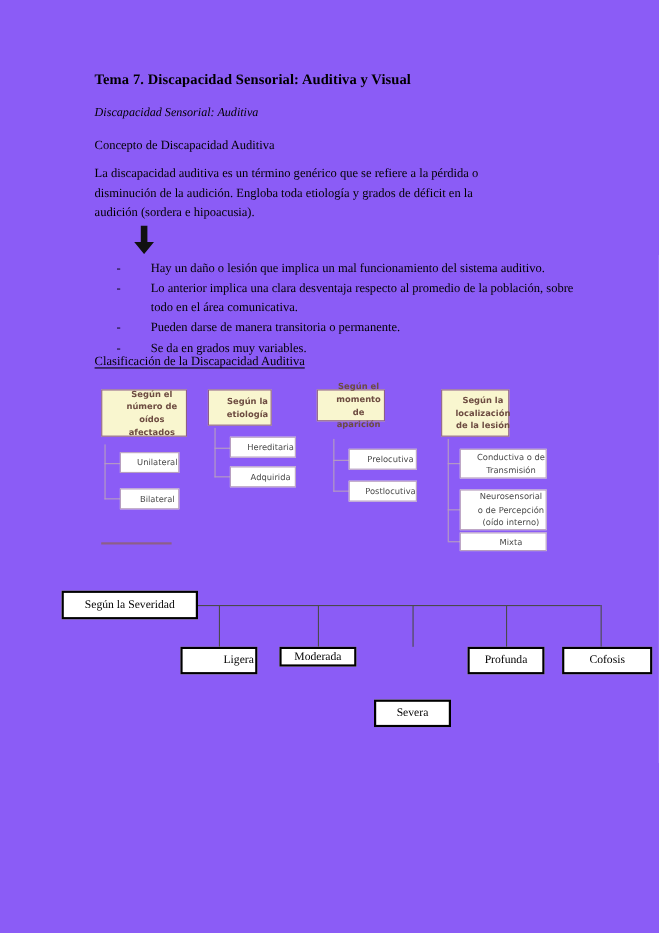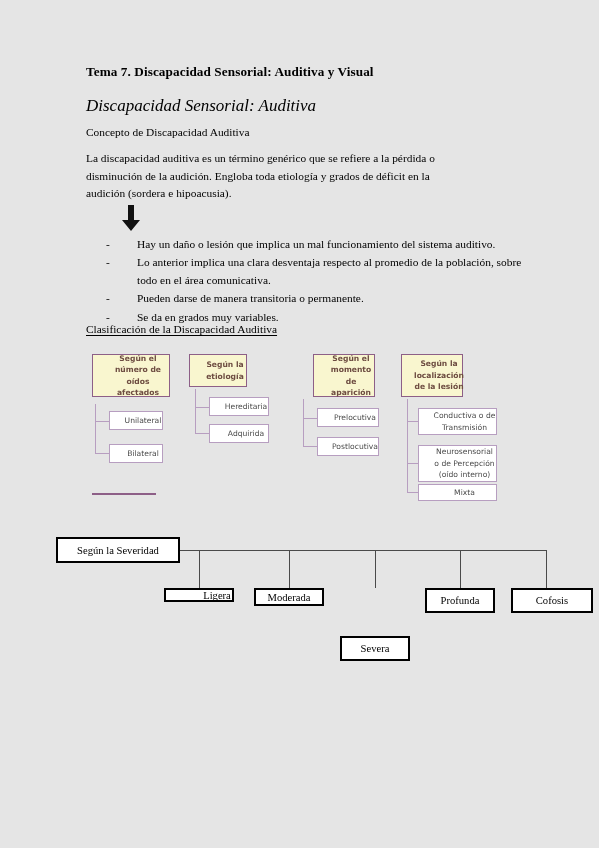--- a/index.html
+++ b/index.html
@@ -14,39 +14,39 @@
     overflow: hidden;
     font-family: "Liberation Serif", "DejaVu Serif", serif;
     color: #000000;
   }
 
   .page {
     position: absolute;
     left: 0; top: 0;
     width: 599px;
     height: 848px;
-    background: #e5e5e5;
+    background: #8b5cf6;
   }
 
   
   .doc-title {
     position: absolute;
     left: 86px;
     top: 64px;
     width: 430px;
     font-size: 13.2px;
     font-weight: bold;
     letter-spacing: 0.1px;
   }
   .subtitle {
     position: absolute;
     left: 86px;
     top: 96px;
     width: 430px;
-    font-size: 17px;
+    font-size: 11px;
     font-style: italic;
   }
   .heading-underline {
     position: absolute;
     left: 86px;
     top: 126px;
     font-size: 11.4px;
     text-underline-offset: 2px;
   }
   .paragraph {
@@ -216,21 +216,21 @@
     <div class="dbox leaf" style="left:24px; top:66px; width:54px; height:19px;">Unilateral</div>
     <div class="dbox leaf" style="left:24px; top:99px; width:54px; height:19px;">Bilateral</div>
 
     <div class="dbox head" style="left:104px; top:9px; width:58px; height:33px;">Según la etiología</div>
     <div class="conn v" style="left:110px; top:44px; height:45px;"></div>
     <div class="conn h" style="left:110px; top:62px; width:15px;"></div>
     <div class="conn h" style="left:110px; top:88px; width:15px;"></div>
     <div class="dbox leaf" style="left:124px; top:52px; width:60px; height:19px;">Hereditaria</div>
     <div class="dbox leaf" style="left:124px; top:79px; width:60px; height:19px;">Adquirida</div>
 
-    <div class="dbox head" style="left:228px; top:9px; width:62px; height:43px;">Según el momento de aparición</div>
+    <div class="dbox head" style="left:203px; top:9px; width:62px; height:29px;">Según el momento de aparición</div>
     <div class="conn v" style="left:218px; top:54px; height:48px;"></div>
     <div class="conn h" style="left:218px; top:73px; width:15px;"></div>
     <div class="conn h" style="left:218px; top:101px; width:15px;"></div>
     <div class="dbox leaf" style="left:232px; top:63px; width:62px; height:19px;">Prelocutiva</div>
     <div class="dbox leaf" style="left:232px; top:92px; width:62px; height:19px;">Postlocutiva</div>
 
     <div class="dbox head" style="left:316px; top:9px; width:62px; height:43px;">Según la localización de la lesión</div>
     <div class="conn v" style="left:322px; top:54px; height:93px;"></div>
     <div class="conn h" style="left:322px; top:76px; width:12px;"></div>
     <div class="conn h" style="left:322px; top:118px; width:12px;"></div>
@@ -247,20 +247,20 @@
     <div class="bbox" style="left:16px; top:12px; width:124px; height:26px;">Según la Severidad</div>
 
     <div class="bconn h" style="left:140px; top:25px; width:366px;"></div>
 
     <div class="bconn v" style="left:159px; top:25px; height:38px;"></div>
     <div class="bconn v" style="left:249px; top:25px; height:38px;"></div>
     <div class="bconn v" style="left:335px; top:25px; height:38px;"></div>
     <div class="bconn v" style="left:420px; top:25px; height:38px;"></div>
     <div class="bconn v" style="left:506px; top:25px; height:38px;"></div>
 
-    <div class="bbox" style="left:124px; top:63px; width:70px; height:14px;padding-left:36px;">Ligera</div>
+    <div class="bbox" style="left:124px; top:63px; width:70px; height:25px;padding-left:36px;">Ligera</div>
     <div class="bbox" style="left:214px; top:63px; width:70px; height:18px;">Moderada</div>
     <div class="bbox" style="left:300px; top:63px; width:70px; height:25px;margin-top:48px;">Severa</div>
     <div class="bbox" style="left:385px; top:63px; width:70px; height:25px;">Profunda</div>
     <div class="bbox" style="left:471px; top:63px; width:82px; height:25px;">Cofosis</div>
   </div>
 
 </div>
 
 </body></html>

